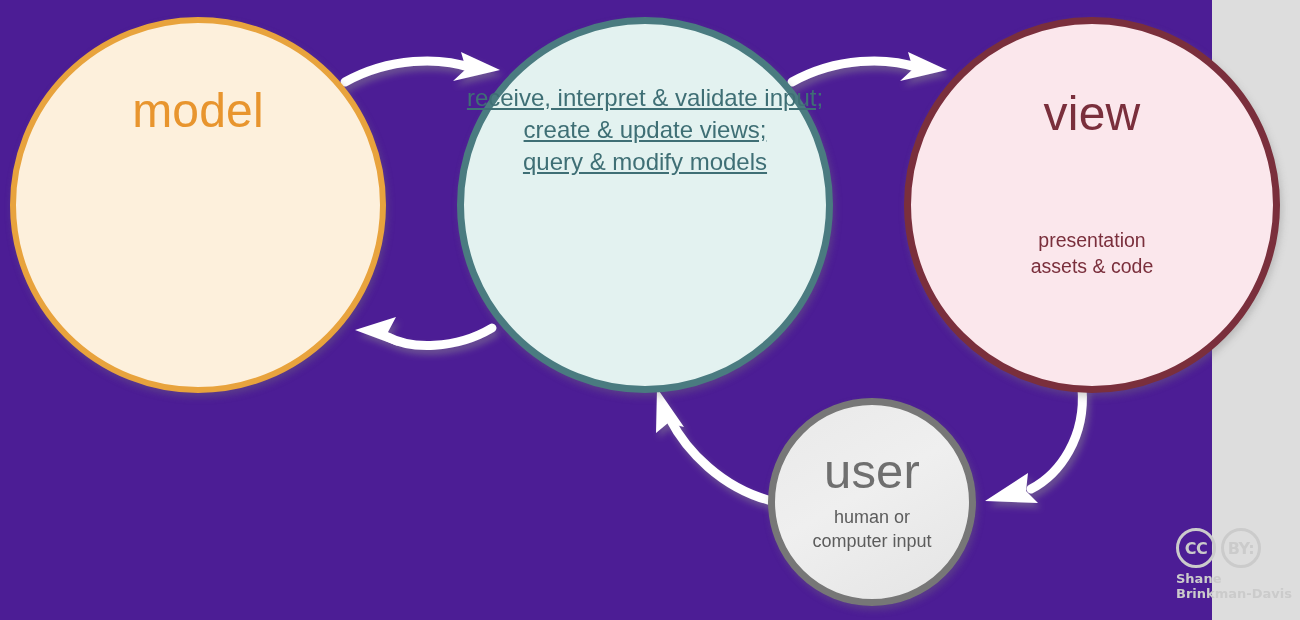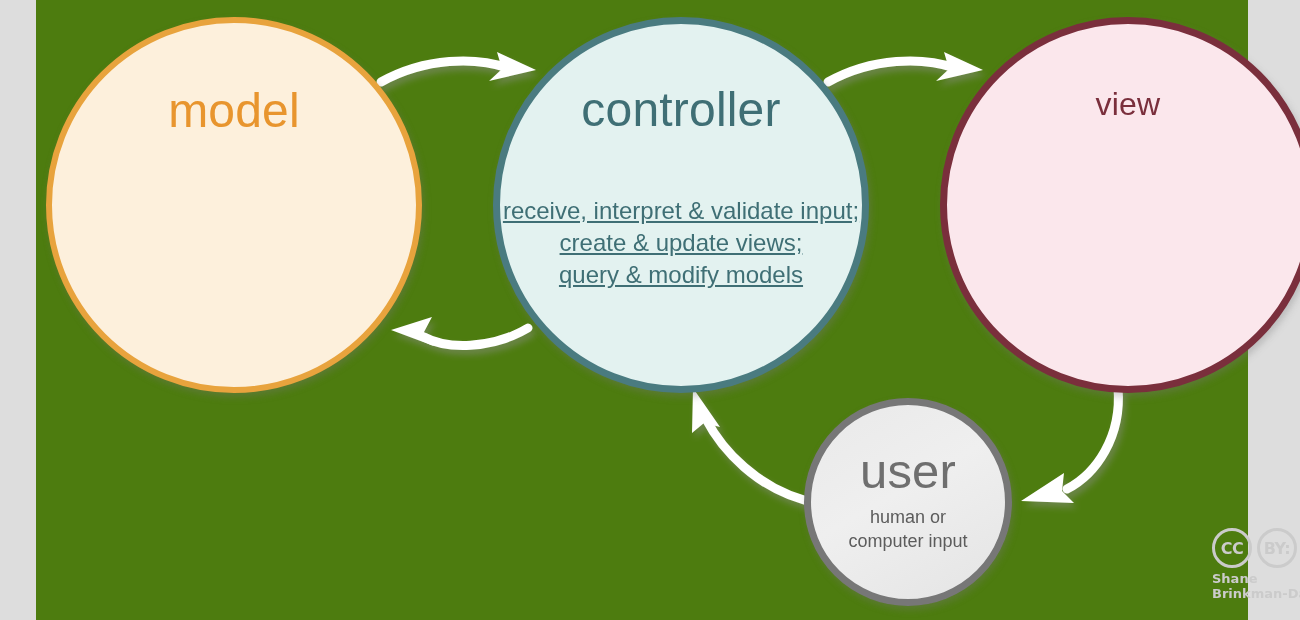--- a/index.html
+++ b/index.html
@@ -11,22 +11,21 @@
     width: 1300px;
     height: 620px;
     background: #dddddd;
     font-family: "Liberation Sans", sans-serif;
     overflow: hidden;
   }
   #stage {
     position: relative;
     width: 1212px;
     height: 620px;
-    background: #4d7c0f;
-    margin-left: 36px;
+    background: #4c1d95;
   }
   #arrow-layer {
     position: absolute;
     left: 0;
     top: 0;
     width: 1300px;
     height: 620px;
   }
   .node {
     position: absolute;
@@ -89,21 +88,21 @@
   
   #node-view {
     left: 904px; top: 17px;
     width: 376px; height: 376px;
     background: #fbe7ec;
     border: 7px solid #7a2f3c;
     box-shadow: 2px 4px 7px rgba(120,120,120,0.34);
   }
   #node-view .node-title {
     color: #7a2f3c;
-    font-size: 32px;
+    font-size: 48px;
     margin-top: 62px;
   }
   #node-view .node-desc {
     color: #7a2f3c;
     font-size: 19.5px;
     margin-top: 86px;
   }
 
   
   #node-user {
@@ -197,28 +196,29 @@
       <path d="M 768 500 C 722 487 687 452 670 419" stroke="#ffffff" stroke-width="9" fill="none" stroke-linecap="round"></path>
       <path d="M 657 388 L 684 427 L 668 423 L 656 433 Z" fill="#ffffff"></path>
     </g>
   </svg>
 
   <div class="node" id="node-model">
     <div class="node-title">model</div>
   </div>
 
   <div class="node" id="node-controller">
-    <div class="node-title">controller</div>
     <div class="node-desc">receive, interpret &amp; validate input;
 create &amp; update views;
 query &amp; modify models</div>
   </div>
 
   <div class="node" id="node-view">
     <div class="node-title">view</div>
+    <div class="node-desc">presentation
+assets &amp; code</div>
   </div>
 
   <div class="node" id="node-user">
     <div class="node-title">user</div>
     <div class="node-desc">human or
 computer input</div>
   </div>
 
   <div id="cc-badge">
     <div class="cc-marks">

